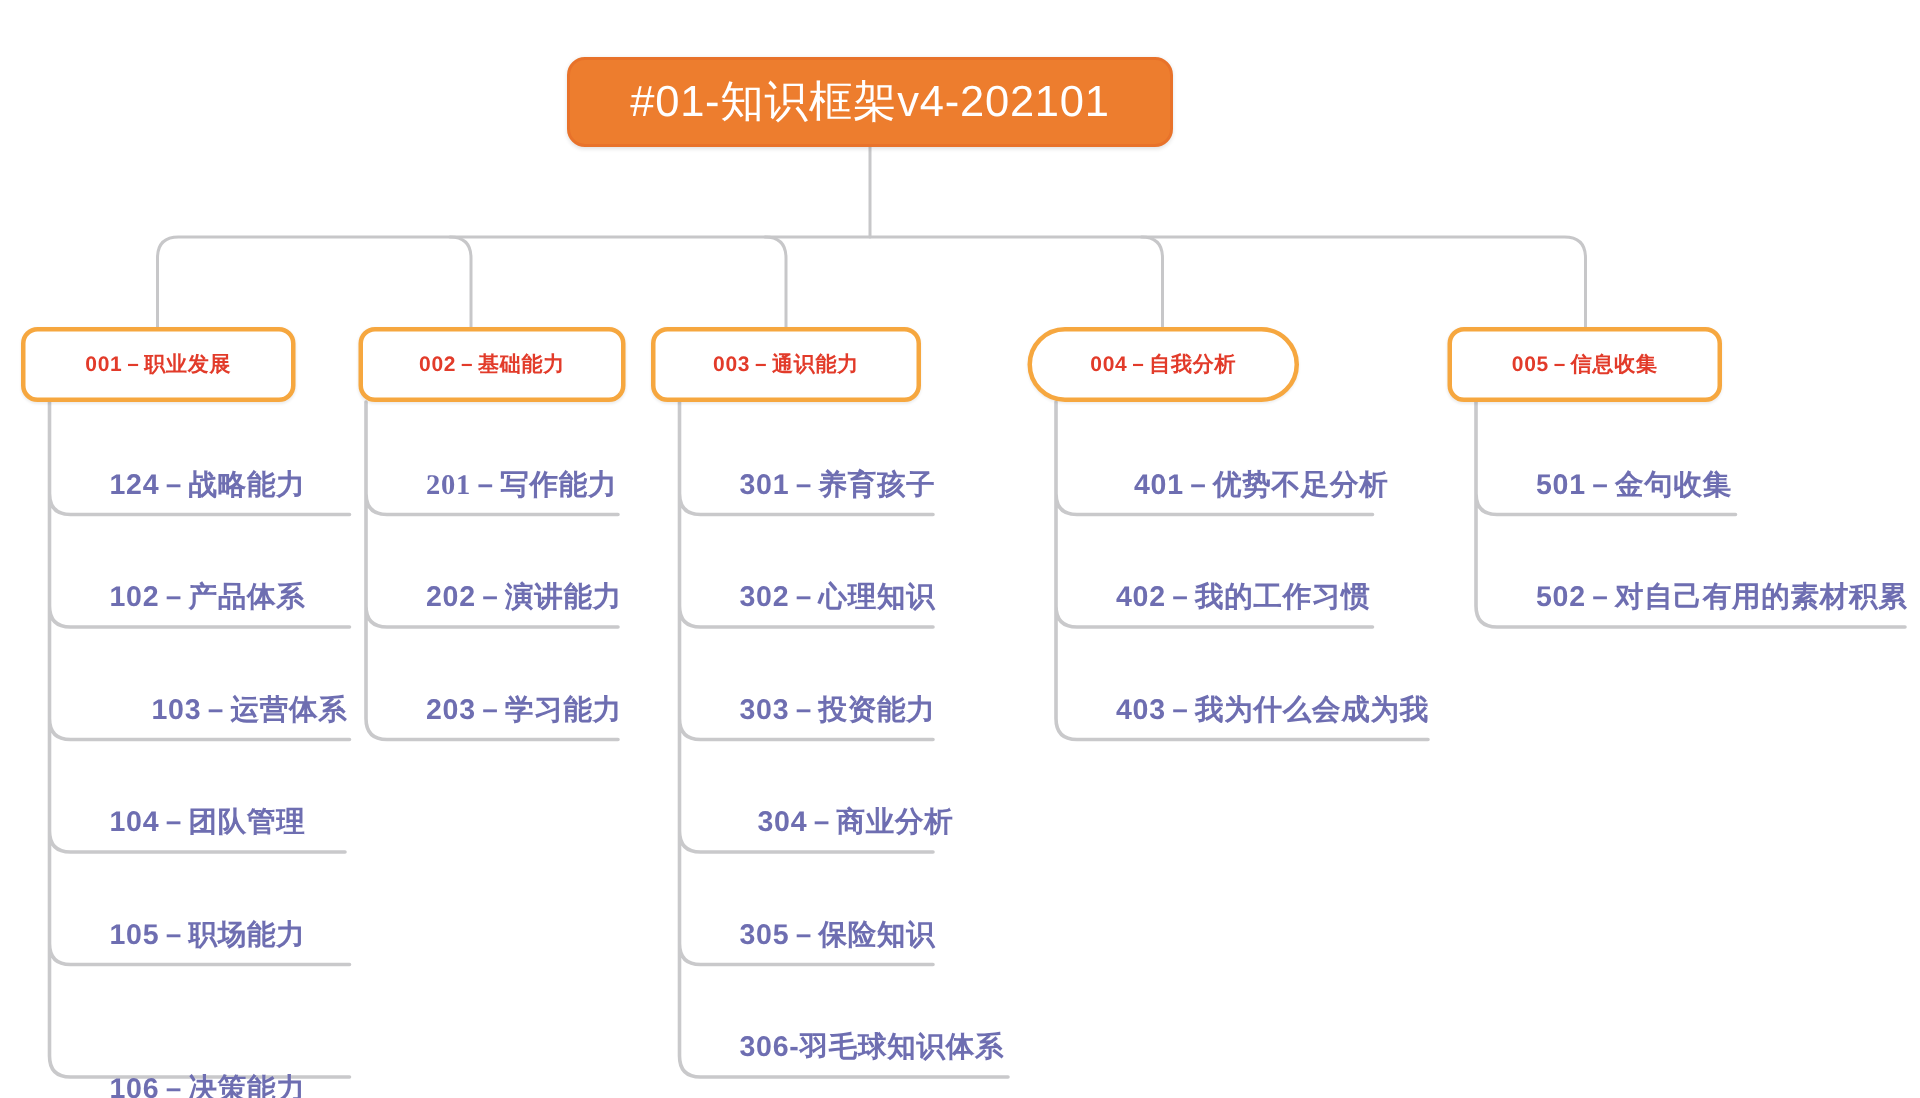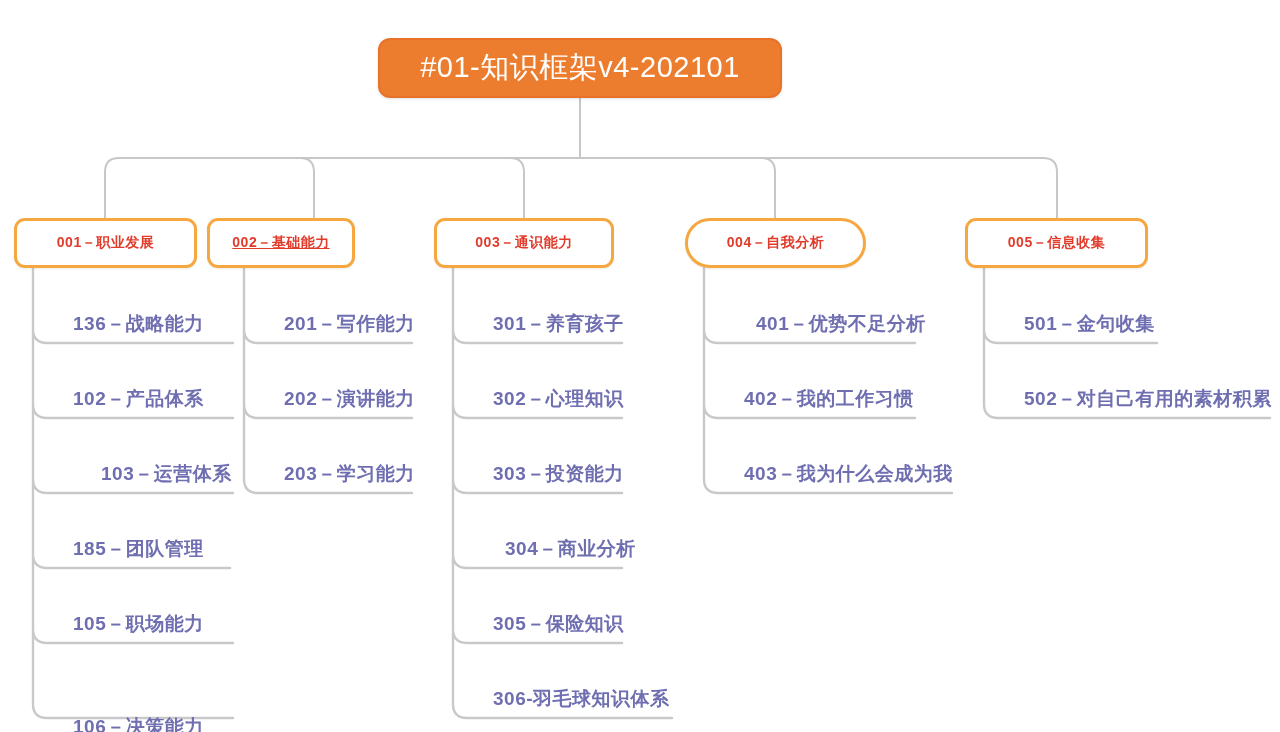--- a/index.html
+++ b/index.html
@@ -79,33 +79,33 @@
              M 704,479 Q 704,493 718,493 H 952"></path>
 
     <path class="tree" d="M 984,268 V 404
              M 984,329 Q 984,343 998,343 H 1157
              M 984,404 Q 984,418 998,418 H 1270"></path>
   </svg>
 
   <div class="root-node">#01-知识框架v4-202101</div>
 
   <div class="branch-node" style="left:14px;width:183px;">001－职业发展</div>
-  <div class="branch-node" style="left:207px;width:148px;text-decoration:underline;">002－基础能力</div>
+  <div class="branch-node" style="left:239px;width:178px;">002－基础能力</div>
   <div class="branch-node" style="left:434px;width:180px;">003－通识能力</div>
   <div class="branch-node" style="left:685px;width:181px;border-radius:25px;">004－自我分析</div>
   <div class="branch-node" style="left:965px;width:183px;">005－信息收集</div>
 
-  <div class="child-node" style="left:73px;top:312px;">136－战略能力</div>
+  <div class="child-node" style="left:73px;top:312px;">124－战略能力</div>
   <div class="child-node" style="left:73px;top:387px;">102－产品体系</div>
   <div class="child-node" style="left:73px;top:462px;margin-left:28px;">103－运营体系</div>
-  <div class="child-node" style="left:73px;top:537px;">185－团队管理</div>
+  <div class="child-node" style="left:73px;top:537px;">104－团队管理</div>
   <div class="child-node" style="left:73px;top:612px;">105－职场能力</div>
   <div class="child-node" style="left:73px;top:715px;">106－决策能力</div>
 
-  <div class="child-node" style="left:284px;top:312px;">201－写作能力</div>
+  <div class="child-node" style="left:284px;top:312px;font-family:Liberation Serif, serif;">201－写作能力</div>
   <div class="child-node" style="left:284px;top:387px;">202－演讲能力</div>
   <div class="child-node" style="left:284px;top:462px;">203－学习能力</div>
 
   <div class="child-node" style="left:493px;top:312px;">301－养育孩子</div>
   <div class="child-node" style="left:493px;top:387px;">302－心理知识</div>
   <div class="child-node" style="left:493px;top:462px;">303－投资能力</div>
   <div class="child-node" style="left:493px;top:537px;margin-left:12px;">304－商业分析</div>
   <div class="child-node" style="left:493px;top:612px;">305－保险知识</div>
   <div class="child-node" style="left:493px;top:687px;">306-羽毛球知识体系</div>
 

